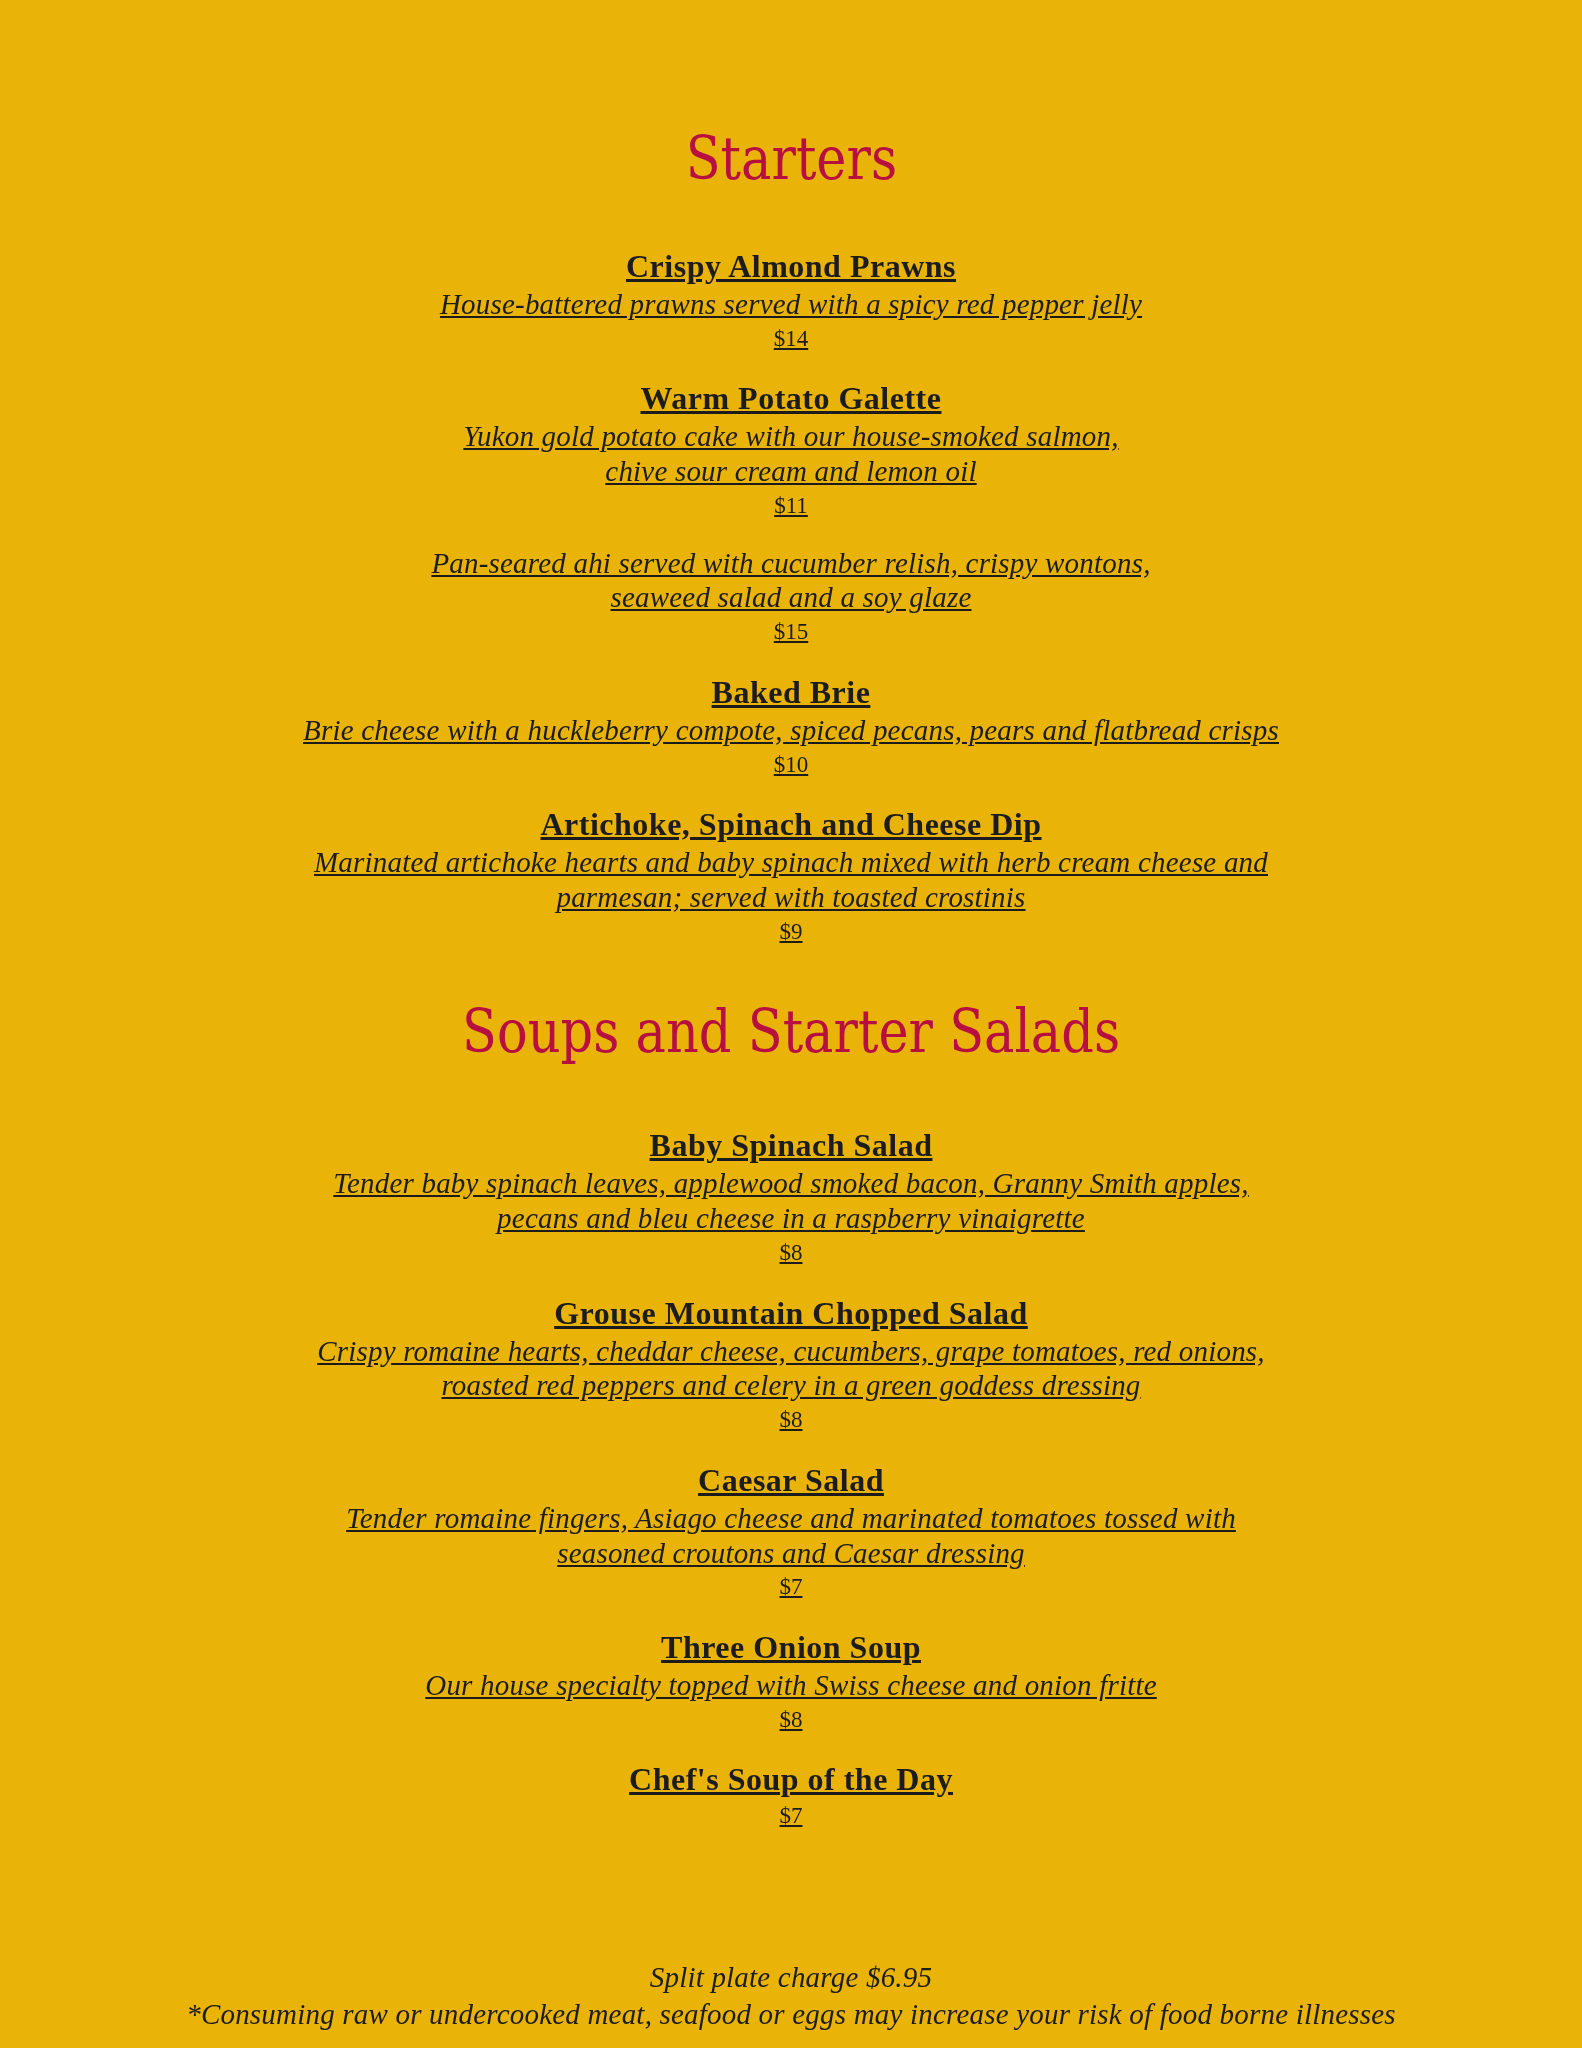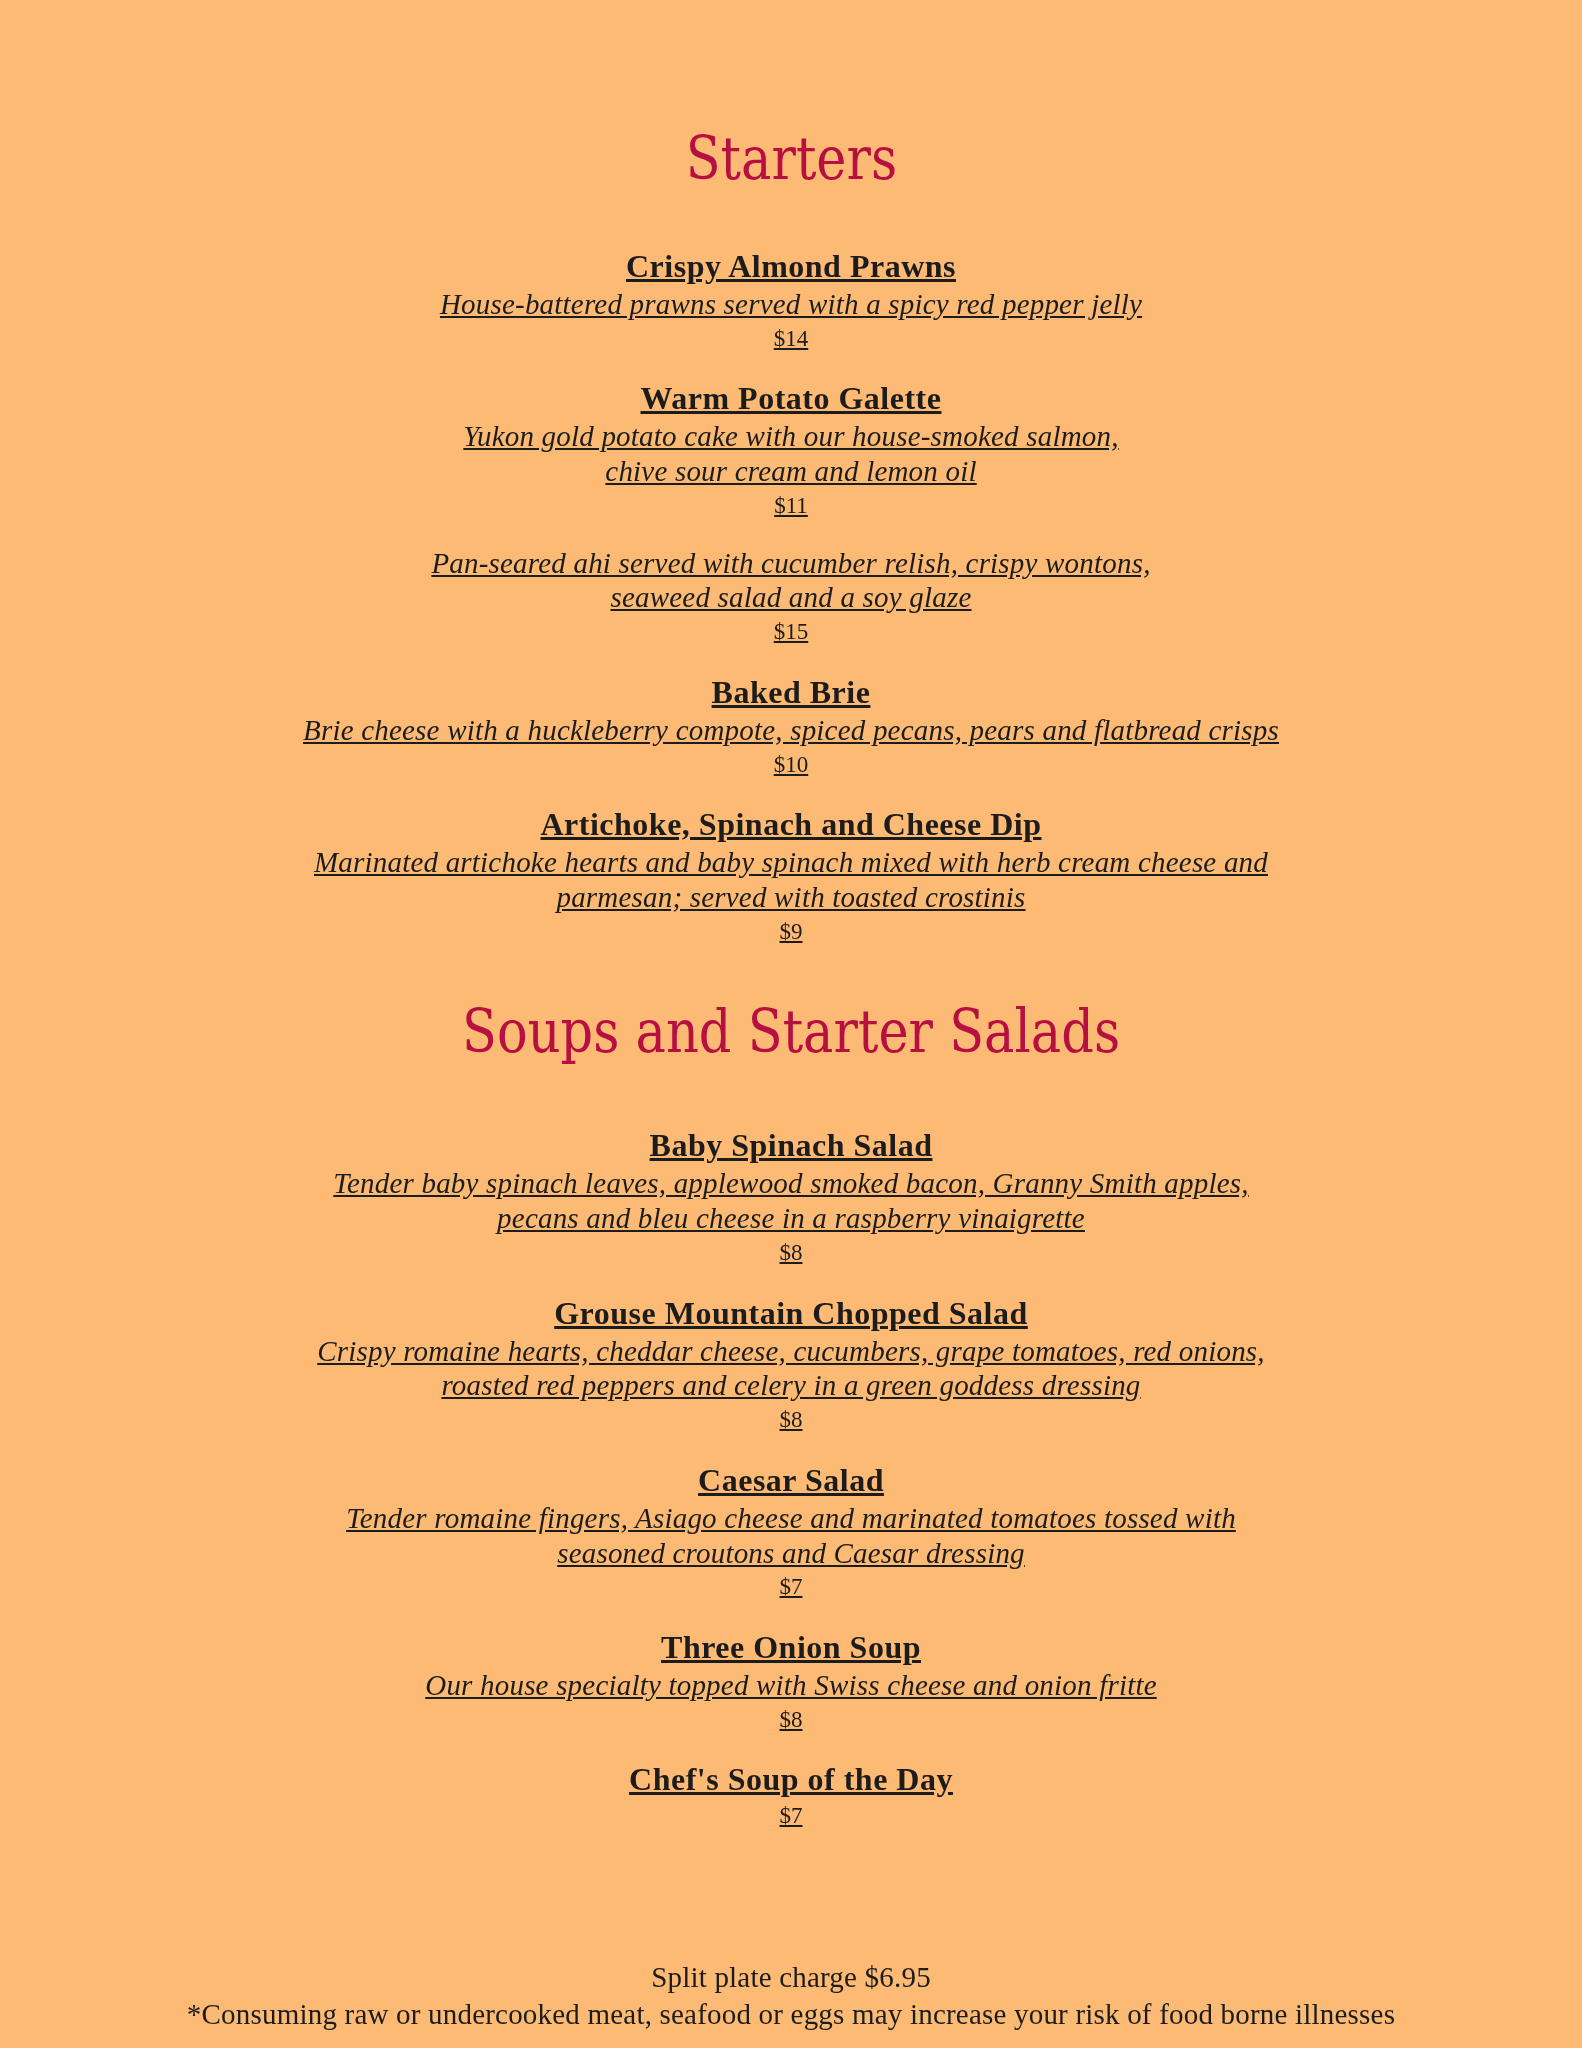--- a/index.html
+++ b/index.html
@@ -2,21 +2,21 @@
 <html style="--accent: #b60f40; --text: #1c1c1c;"><head>
 <meta charset="utf-8">
 <style>
   :root { --accent:#b60f40; --text:#1c1c1c; }
   * { box-sizing: border-box; }
   html, body { margin:0; padding:0; background:#ffffff; }
   .page {
     position: relative;
     width: 1582px; height: 2048px;
     margin: 0 auto;
-    background: #fdba74;
+    background: #eab308;
     display: flex; flex-direction: column; align-items: center;
     padding-top: 128px;
     font-family: "Liberation Serif", serif;
     color: var(--text);
     overflow: hidden;
     text-align: center;
   }
   .section-title {
     font-family: "DejaVu Serif", serif;
     font-weight: 500;
@@ -50,20 +50,21 @@
     font-size: 23px;
     line-height: 1.2;
     margin: 3px 0 0 0;
   }
   .footer {
     margin-top: auto;
     padding-bottom: 14px;
     width: 100%;
   }
   .footer p {
+    font-style: italic;
     font-size: 29px;
     line-height: 1.18;
     margin: 0 0 3px 0;
     letter-spacing: 0.2px;
   }
 </style>
 </head>
 <body>
 
 <div class="page">

